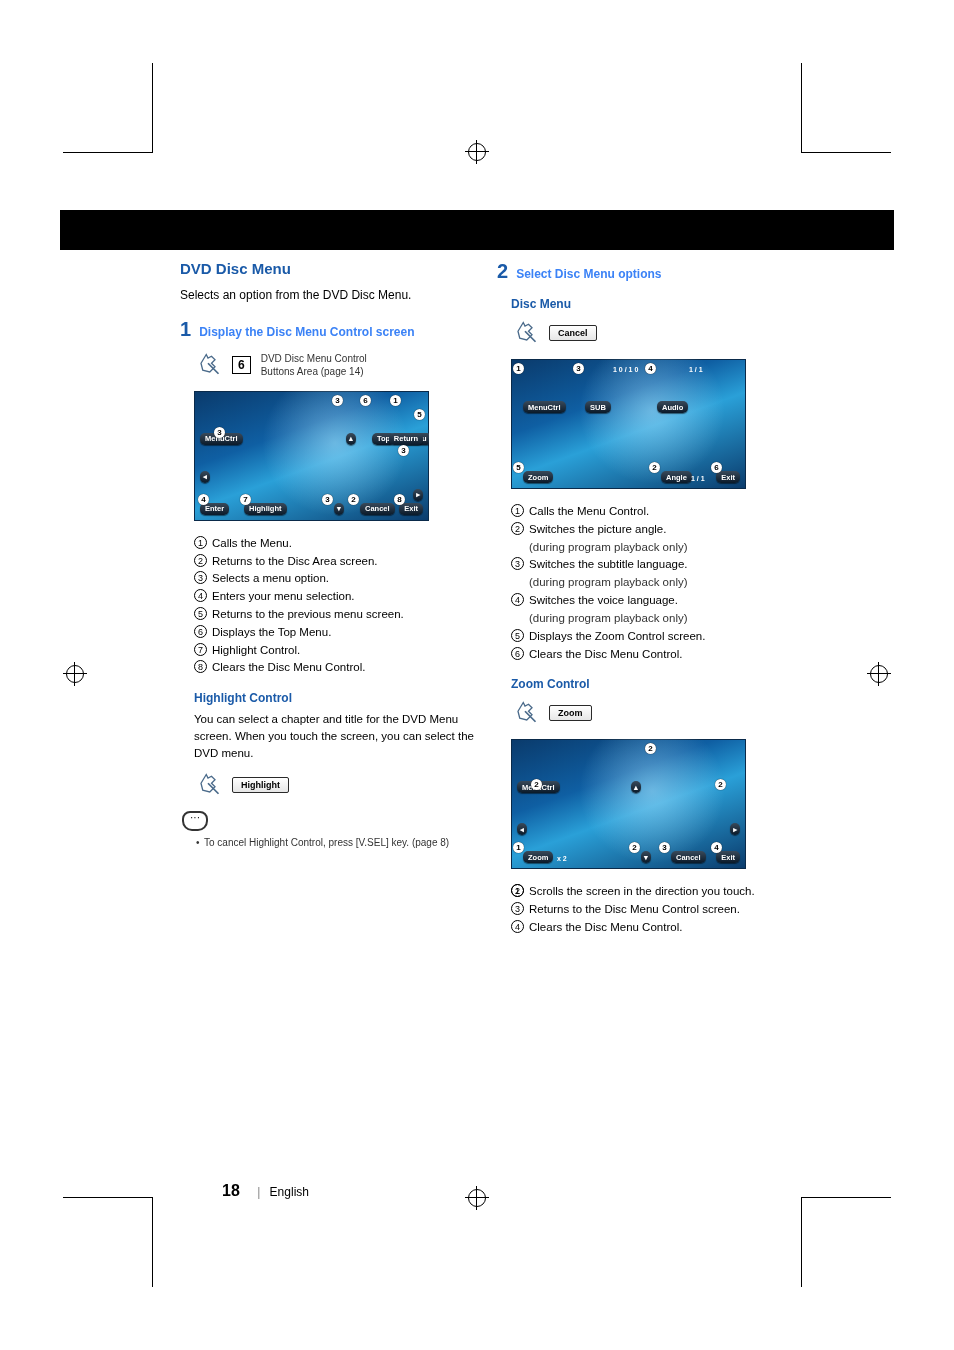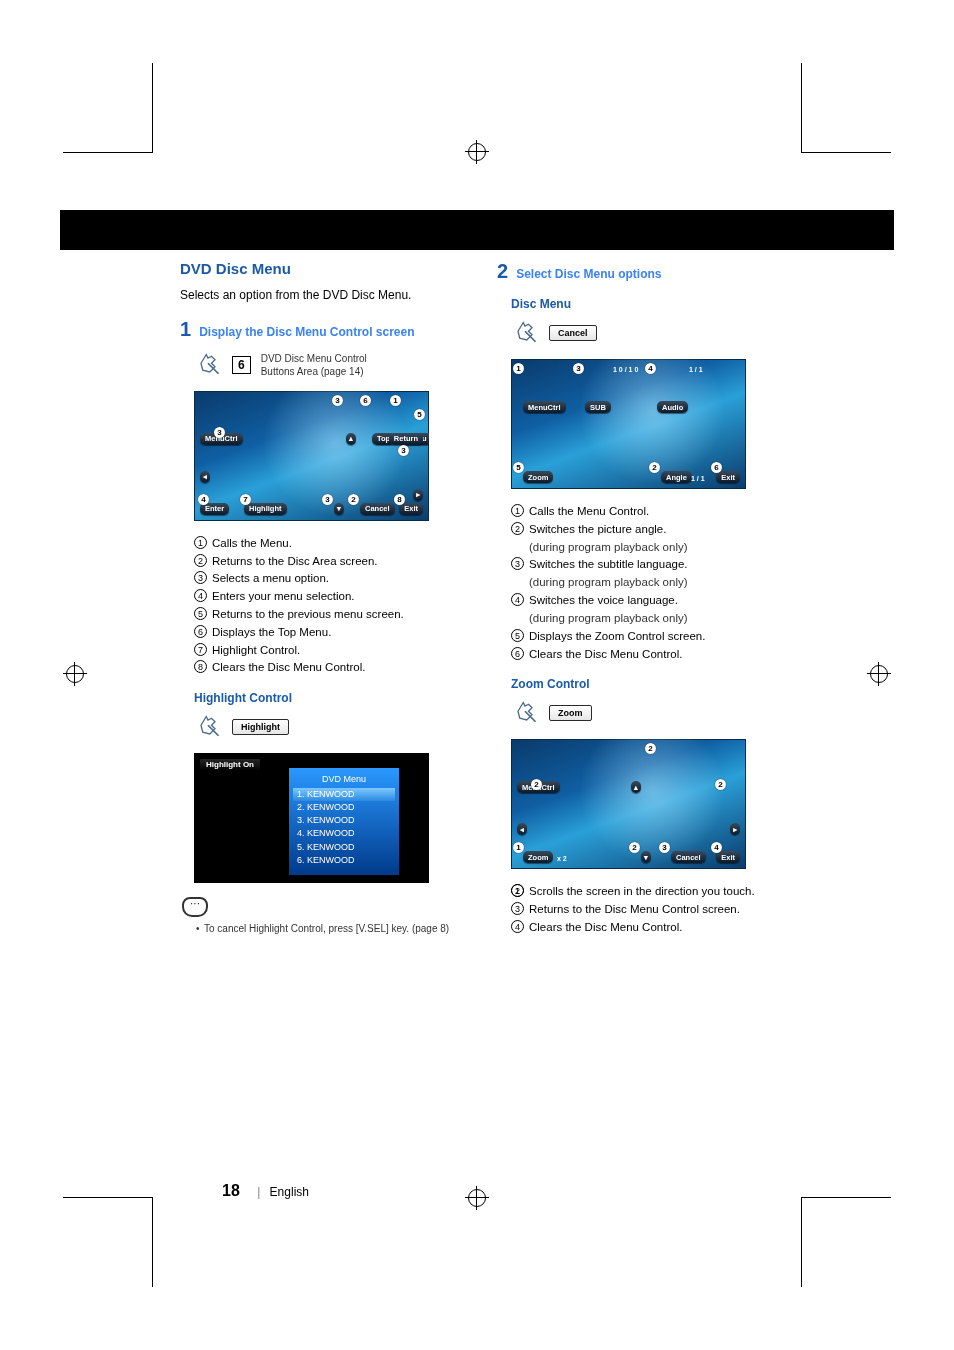--- a/index.html
+++ b/index.html
@@ -226,43 +226,32 @@
       <li><span class="n">2</span><span>Returns to the Disc Area screen.</span></li>
       <li><span class="n">3</span><span>Selects a menu option.</span></li>
       <li><span class="n">4</span><span>Enters your menu selection.</span></li>
       <li><span class="n">5</span><span>Returns to the previous menu screen.</span></li>
       <li><span class="n">6</span><span>Displays the Top Menu.</span></li>
       <li><span class="n">7</span><span>Highlight Control.</span></li>
       <li><span class="n">8</span><span>Clears the Disc Menu Control.</span></li>
     </ol>
 
     <div class="sub-title" style="margin-left:14px">Highlight Control</div>
+    <p class="para">You can select a chapter and title for the DVD Menu screen. When you touch the screen, you can select the DVD menu.</p>
 
     <div class="touch-row">
       <span class="hand">
         <svg viewBox="0 0 32 32">
             <path d="M14 4 L16 8 L20 6 L24 10 L20 14 L24 18 L18 24 L10 22 L8 14 Z" fill="none" stroke="#4a6a8a" stroke-width="1.5"></path>
             <path d="M16 14 L28 26" stroke="#4a6a8a" stroke-width="2"></path>
           </svg>
       </span>
       <span class="touch-btn">Highlight</span>
     </div>
 
-    <div class="dvd-menu-ss">
-      <span class="btn" style="top:6px;left:6px">Highlight On</span>
-      <div class="panel">
-        <div class="title">DVD Menu</div>
-        <div style="background:linear-gradient(#7fc8ff,#2a8ae0);margin:0 -4px;padding:0 4px">1. KENWOOD</div>
-        <div>2. KENWOOD</div>
-        <div>3. KENWOOD</div>
-        <div>4. KENWOOD</div>
-        <div>5. KENWOOD</div>
-        <div>6. KENWOOD</div>
-      </div>
-    </div>
 
     <div class="note-icon"></div>
     <p class="note-text">To cancel Highlight Control, press [V.SEL] key. (page 8)</p>
   </div>
 
   <div class="col">
     <div class="step-head">
       <span class="step-num">2</span>
       <span class="step-title">Select Disc Menu options</span>
     </div>

